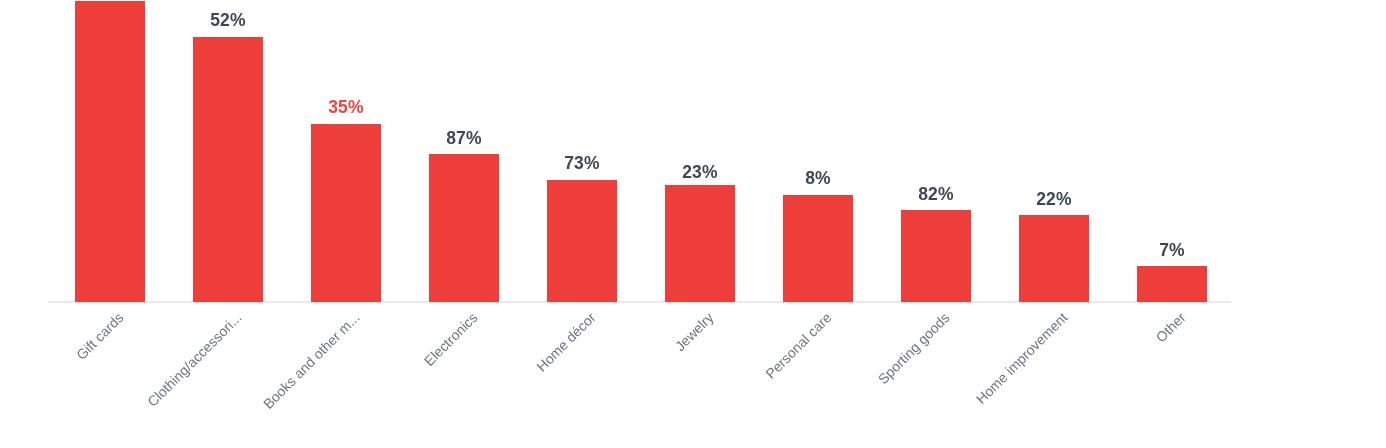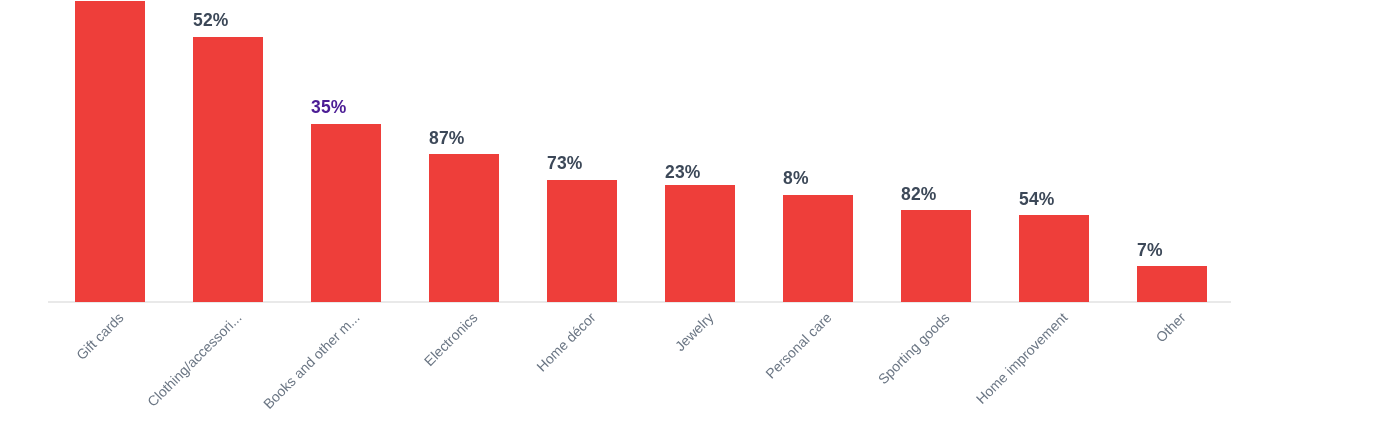--- a/index.html
+++ b/index.html
@@ -43,20 +43,21 @@
     position: absolute;
     left: 0;
     bottom: 0;
     width: 70px;
     background: #ee3e3a;
   }
   .bar-value {
     position: absolute;
     left: 0;
     width: 70px;
+    text-align: center;
     font-size: 17.5px;
     font-weight: bold;
     color: #3c4858;
     letter-spacing: 0.2px;
     line-height: 1;
     white-space: nowrap;
   }
   .x-label {
     position: absolute;
     top: 310px;
@@ -77,21 +78,21 @@
     <div id="bars-container">
         <div class="bar-group" style="left: 75px;">
           <div class="bar" style="height: 300.9px; background: rgb(238, 62, 58);"></div>
         </div>
         <div class="bar-group" style="left: 193px;">
           <div class="bar" style="height: 265.2px; background: rgb(238, 62, 58);"></div>
           <div class="bar-value" style="bottom: 272.2px; color: rgb(60, 72, 88);">52%</div>
         </div>
         <div class="bar-group" style="left: 311px;">
           <div class="bar" style="height: 178.5px; background: rgb(238, 62, 58);"></div>
-          <div class="bar-value" style="bottom: 185.5px; color: #4c1d95;">35%</div>
+          <div class="bar-value" style="bottom: 185.5px; color: #ef4444;">35%</div>
         </div>
         <div class="bar-group" style="left: 429px;">
           <div class="bar" style="height: 147.9px; background: rgb(238, 62, 58);"></div>
           <div class="bar-value" style="bottom: 154.9px; color: rgb(60, 72, 88);">87%</div>
         </div>
         <div class="bar-group" style="left: 547px;">
           <div class="bar" style="height: 122.4px; background: rgb(238, 62, 58);"></div>
           <div class="bar-value" style="bottom: 129.4px; color: rgb(60, 72, 88);">73%</div>
         </div>
         <div class="bar-group" style="left: 665px;">
@@ -101,21 +102,21 @@
         <div class="bar-group" style="left: 783px;">
           <div class="bar" style="height: 107.1px; background: rgb(238, 62, 58);"></div>
           <div class="bar-value" style="bottom: 114.1px; color: rgb(60, 72, 88);">8%</div>
         </div>
         <div class="bar-group" style="left: 901px;">
           <div class="bar" style="height: 91.8px; background: rgb(238, 62, 58);"></div>
           <div class="bar-value" style="bottom: 98.8px; color: rgb(60, 72, 88);">82%</div>
         </div>
         <div class="bar-group" style="left: 1019px;">
           <div class="bar" style="height: 86.7px; background: rgb(238, 62, 58);"></div>
-          <div class="bar-value" style="bottom: 93.7px; color: rgb(60, 72, 88);">54%</div>
+          <div class="bar-value" style="bottom: 93.7px; color: rgb(60, 72, 88);">22%</div>
         </div>
         <div class="bar-group" style="left: 1137px;">
           <div class="bar" style="height: 35.7px; background: rgb(238, 62, 58);"></div>
           <div class="bar-value" style="bottom: 42.7px; color: rgb(60, 72, 88);">7%</div>
         </div>
       </div>
     <div id="labels-container">
         <div class="x-label" style="left: 116px; color: rgb(107, 118, 132);">Gift cards</div>
         <div class="x-label" style="left: 234px; color: rgb(107, 118, 132);">Clothing/accessori...</div>
         <div class="x-label" style="left: 352px; color: rgb(107, 118, 132);">Books and other m...</div>

